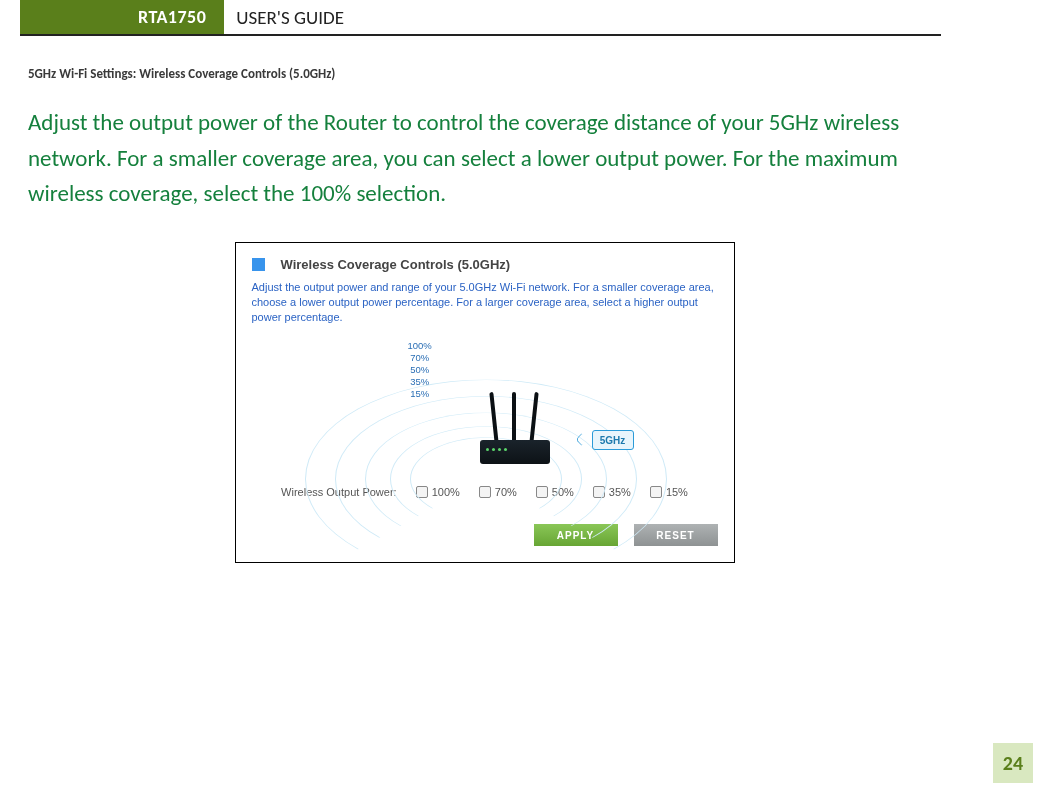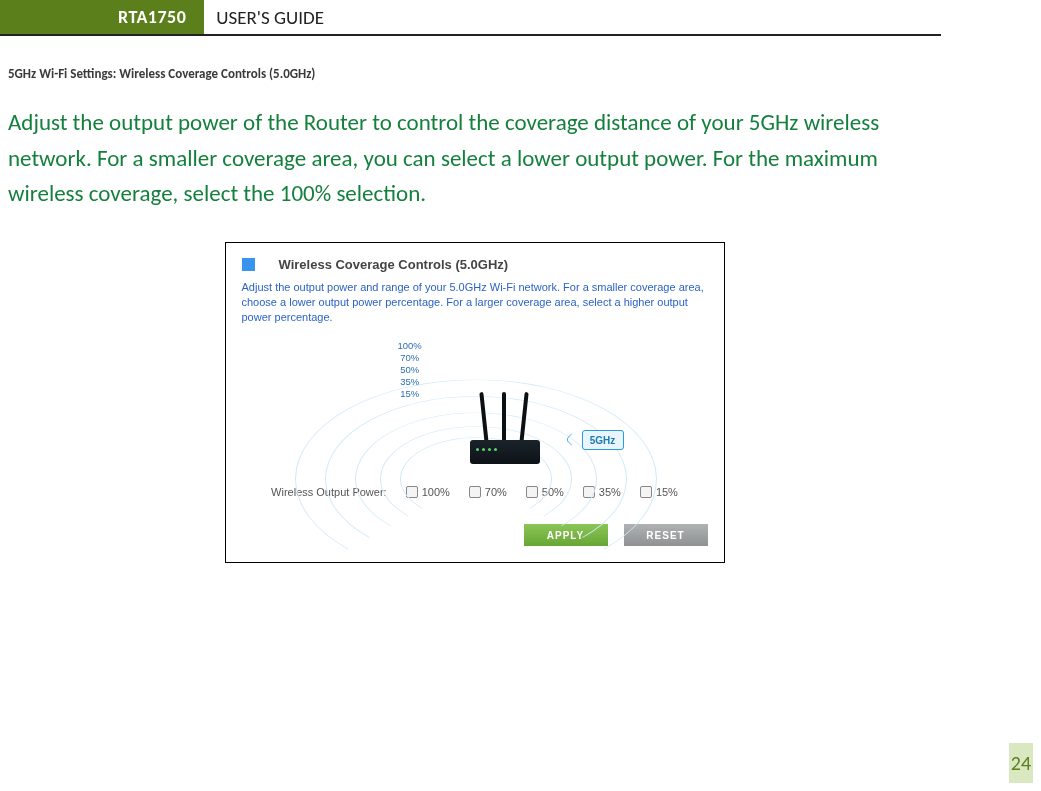--- a/index.html
+++ b/index.html
@@ -1,25 +1,25 @@
 <!DOCTYPE html>
 <html><head>
 <meta charset="utf-8">
 <style>
   html,body{margin:0;padding:0;background:#fff;font-family:Calibri,Arial,sans-serif;color:#333;}
-  .page{width:1041px;height:791px;position:relative;box-sizing:border-box;}
+  .page{width:1041px;height:791px;position:relative;box-sizing:border-box;padding-left:20px;}
   .header{display:flex;align-items:stretch;height:34px;border-bottom:2px solid #222;margin:0 100px 0 0;}
   .spacer-left{width:100px;background:#5a7f1b;}
   .model-tab{background:#5a7f1b;color:#fff;font-weight:700;font-size:18px;display:flex;align-items:center;padding:0 18px;letter-spacing:0.5px;}
   .guide-title{font-weight:400;font-size:19px;display:flex;align-items:center;padding-left:12px;color:#222;}
   .content{padding:30px 100px 0 8px;}
   .section-title{font-weight:700;font-size:13px;color:#3a3a3a;margin-bottom:24px;}
   .body-text{font-size:23px;line-height:1.55;color:#15803d;margin-bottom:30px;margin-top:16px;}
   .panel{width:500px;margin:0 auto;border:1.5px solid #000;padding:14px 16px 16px 16px;box-sizing:border-box;font-family:Arial,sans-serif;}
-  .panel-head{display:flex;align-items:center;gap:24px;margin-bottom:8px;}
+  .panel-head{display:flex;align-items:center;gap:16px;margin-bottom:8px;}
   .sq{width:13px;height:13px;background:#3894ec;}
   .panel-title{font-weight:700;font-size:13px;color:#444;}
   .panel-desc{font-size:11px;color:#2b63c4;line-height:1.35;margin-bottom:14px;}
   .illus{position:relative;width:330px;height:130px;margin:0 auto 18px auto;}
   
   .arc{position:absolute;border:1px solid #cfeaf7;border-radius:50%;border-color:transparent;border-top-color:#cfeaf7;border-left-color:#cfeaf7;border-right-color:#cfeaf7;transform:scaleY(0.55);}
   .arc.a1{width:360px;height:360px;left:-15px;top:-40px;}
   .arc.a2{width:300px;height:300px;left:15px;top:-10px;}
   .arc.a3{width:240px;height:240px;left:45px;top:20px;}
   .arc.a4{width:190px;height:190px;left:70px;top:45px;}
@@ -34,21 +34,21 @@
   .badge5g{position:absolute;right:16px;bottom:18px;width:40px;height:18px;border:1px solid #2b9bd8;border-radius:3px;font-size:10px;color:#1c79ad;font-weight:700;display:flex;align-items:center;justify-content:center;background:#e8f5fc;}
   .badge5g::before{content:"";position:absolute;left:-16px;top:4px;width:8px;height:8px;border:1px solid #49a8dd;border-right:none;border-bottom:none;border-radius:50% 0 0 0;transform:rotate(-45deg);}
   .opts{display:flex;align-items:center;gap:19px;justify-content:center;font-size:11px;color:#555;margin-bottom:26px;}
   .opts-label{color:#555;}
   .opt{display:flex;align-items:center;gap:4px;}
   .opt .rb{width:10px;height:10px;border:1px solid #888;border-radius:2px;background:#f4f4f4;}
   .btnrow{display:flex;justify-content:flex-end;gap:16px;}
   .btn{height:22px;min-width:60px;font-size:10px;font-weight:700;color:#fff;border:none;display:flex;align-items:center;justify-content:center;letter-spacing:1px;padding:0 12px;}
   .btn.apply{background:linear-gradient(#8ac657,#67a534);}
   .btn.reset{background:linear-gradient(#aeb2b3,#8e9293);}
-  .pagenum{position:absolute;right:8px;bottom:8px;width:24px;height:40px;background:#d9e8c0;color:#5a7f1b;font-size:20px;display:flex;align-items:center;justify-content:center;font-family:Calibri,Arial,sans-serif;}
+  .pagenum{position:absolute;right:8px;bottom:8px;width:40px;height:40px;background:#d9e8c0;color:#5a7f1b;font-size:20px;display:flex;align-items:center;justify-content:center;font-family:Calibri,Arial,sans-serif;font-weight:bold;}
   .pct-stack{position:absolute;left:85px;top:2px;font-size:9.5px;color:#2b6fb5;text-align:center;line-height:1.25;}
   .pct-stack div{padding:0 3px;}
 </style>
 </head>
 <body>
 
 <div class="page">
 
   <div class="header">
     <div class="spacer-left"></div>

